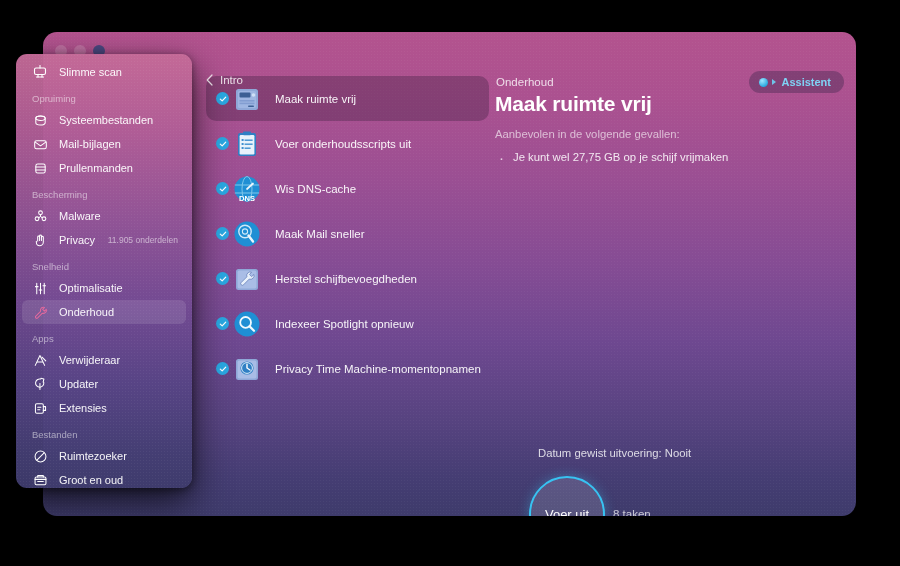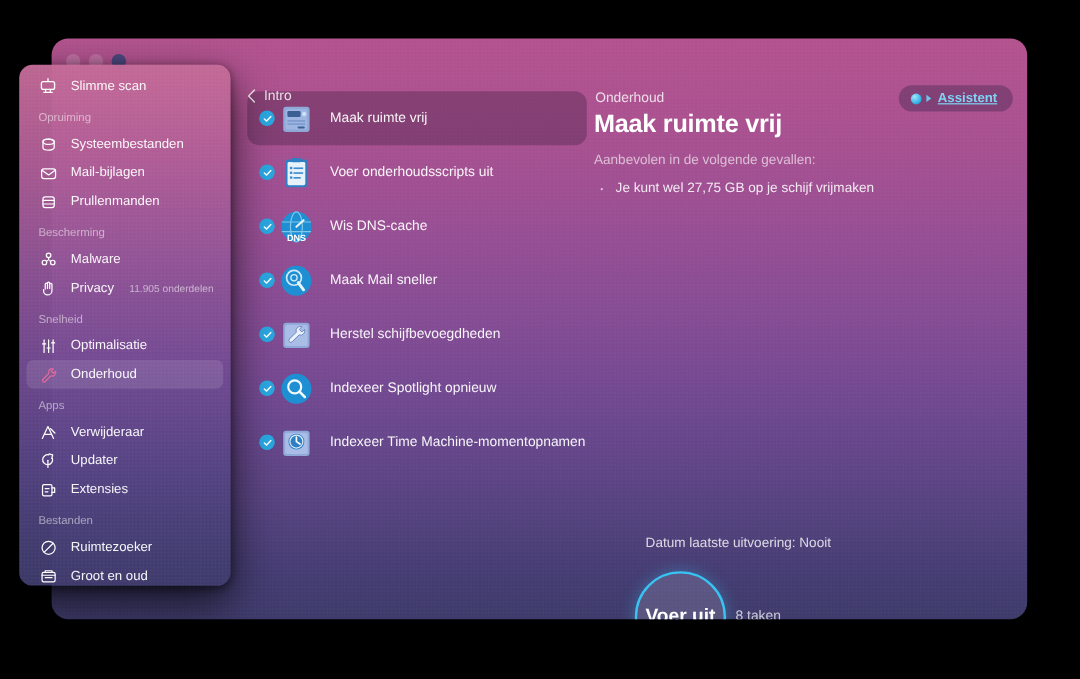--- a/index.html
+++ b/index.html
@@ -77,21 +77,20 @@
   #assistant-btn {
     position: absolute; right: 12px; top: 5px;
     height: 22px;
     display: flex; align-items: center; gap: 5px;
     padding: 0 13px 0 10px;
     border-radius: 11px;
     background: rgba(70,40,80,0.42);
     color: #7fd3f5;
     font-size: 11px; font-weight: bold;
     cursor: pointer;
-    text-decoration: underline;
   }
   .assist-dot {
     width: 9px; height: 9px; border-radius: 50%;
     background: radial-gradient(circle at 35% 30%, #9fe6ff 0%, #2aa9e0 70%, #1b7fb5 100%);
     flex: none;
   }
   .assist-arrow {
     width: 0; height: 0;
     border-left: 4px solid #6fc4e8;
     border-top: 3px solid transparent;
@@ -174,21 +173,21 @@
     font-size: 11.3px;
     color: rgba(255,255,255,0.80);
     z-index: 4;
   }
   #run-btn {
     position: absolute; left: 486px; top: 444px;
     width: 76px; height: 76px; border-radius: 50%;
     background: rgba(255,255,255,0.13);
     border: 2px solid #38c3f2;
     display: flex; align-items: center; justify-content: center;
-    color: #ffffff; font-size: 16px; font-weight: bold;
+    color: #ffffff; font-size: 13px; font-weight: normal;
     box-shadow: 0 0 12px rgba(56,195,242,0.35);
     cursor: pointer;
     z-index: 7;
   }
   #task-count {
     position: absolute; left: 570px; top: 476px;
     font-size: 11.5px;
     color: rgba(255,255,255,0.72);
     z-index: 4;
   }
@@ -402,34 +401,34 @@
         </span>
         <span class="task-icon">
           <svg width="30" height="30" viewBox="0 0 30 30">
             <rect x="4" y="5" width="22" height="21" rx="2.5" fill="#8fa8d8"></rect>
             <rect x="5.6" y="6.6" width="18.8" height="17.8" rx="1.6" fill="#a9bde6"></rect>
             <circle cx="15" cy="14" r="6.6" fill="#2f7fc4"></circle>
             <circle cx="15" cy="14" r="5.4" fill="none" stroke="#dcecfa" stroke-width="1"></circle>
             <path d="M15 10.2 V14 L18 16" stroke="#ffffff" stroke-width="1.4" fill="none" stroke-linecap="round"></path>
           </svg>
         </span>
-        <span class="task-label">Indexeer Time Machine-momentopnamen</span>
+        <span class="task-label">Privacy Time Machine-momentopnamen</span>
       </div>
 
     </div>
 
     <div id="detail">
       <div id="detail-title">Maak ruimte vrij</div>
       <div id="rec-title">Aanbevolen in de volgende gevallen:</div>
       <ul id="rec-list">
         <li>Je kunt wel 27,75 GB op je schijf vrijmaken</li>
       </ul>
     </div>
 
-    <div id="lastrun">Datum laatste uitvoering:  Nooit</div>
+    <div id="lastrun">Datum gewist uitvoering:  Nooit</div>
     <div id="run-btn">Voer uit</div>
     <div id="task-count">8 taken</div>
 
   </div>
 
   <div id="sidebar">
 
     <div class="sb-item">
       <span class="sb-ic">
         <svg width="16" height="16" viewBox="0 0 16 16" fill="none" stroke="#fff" stroke-width="1.1" stroke-linecap="round" stroke-linejoin="round">

